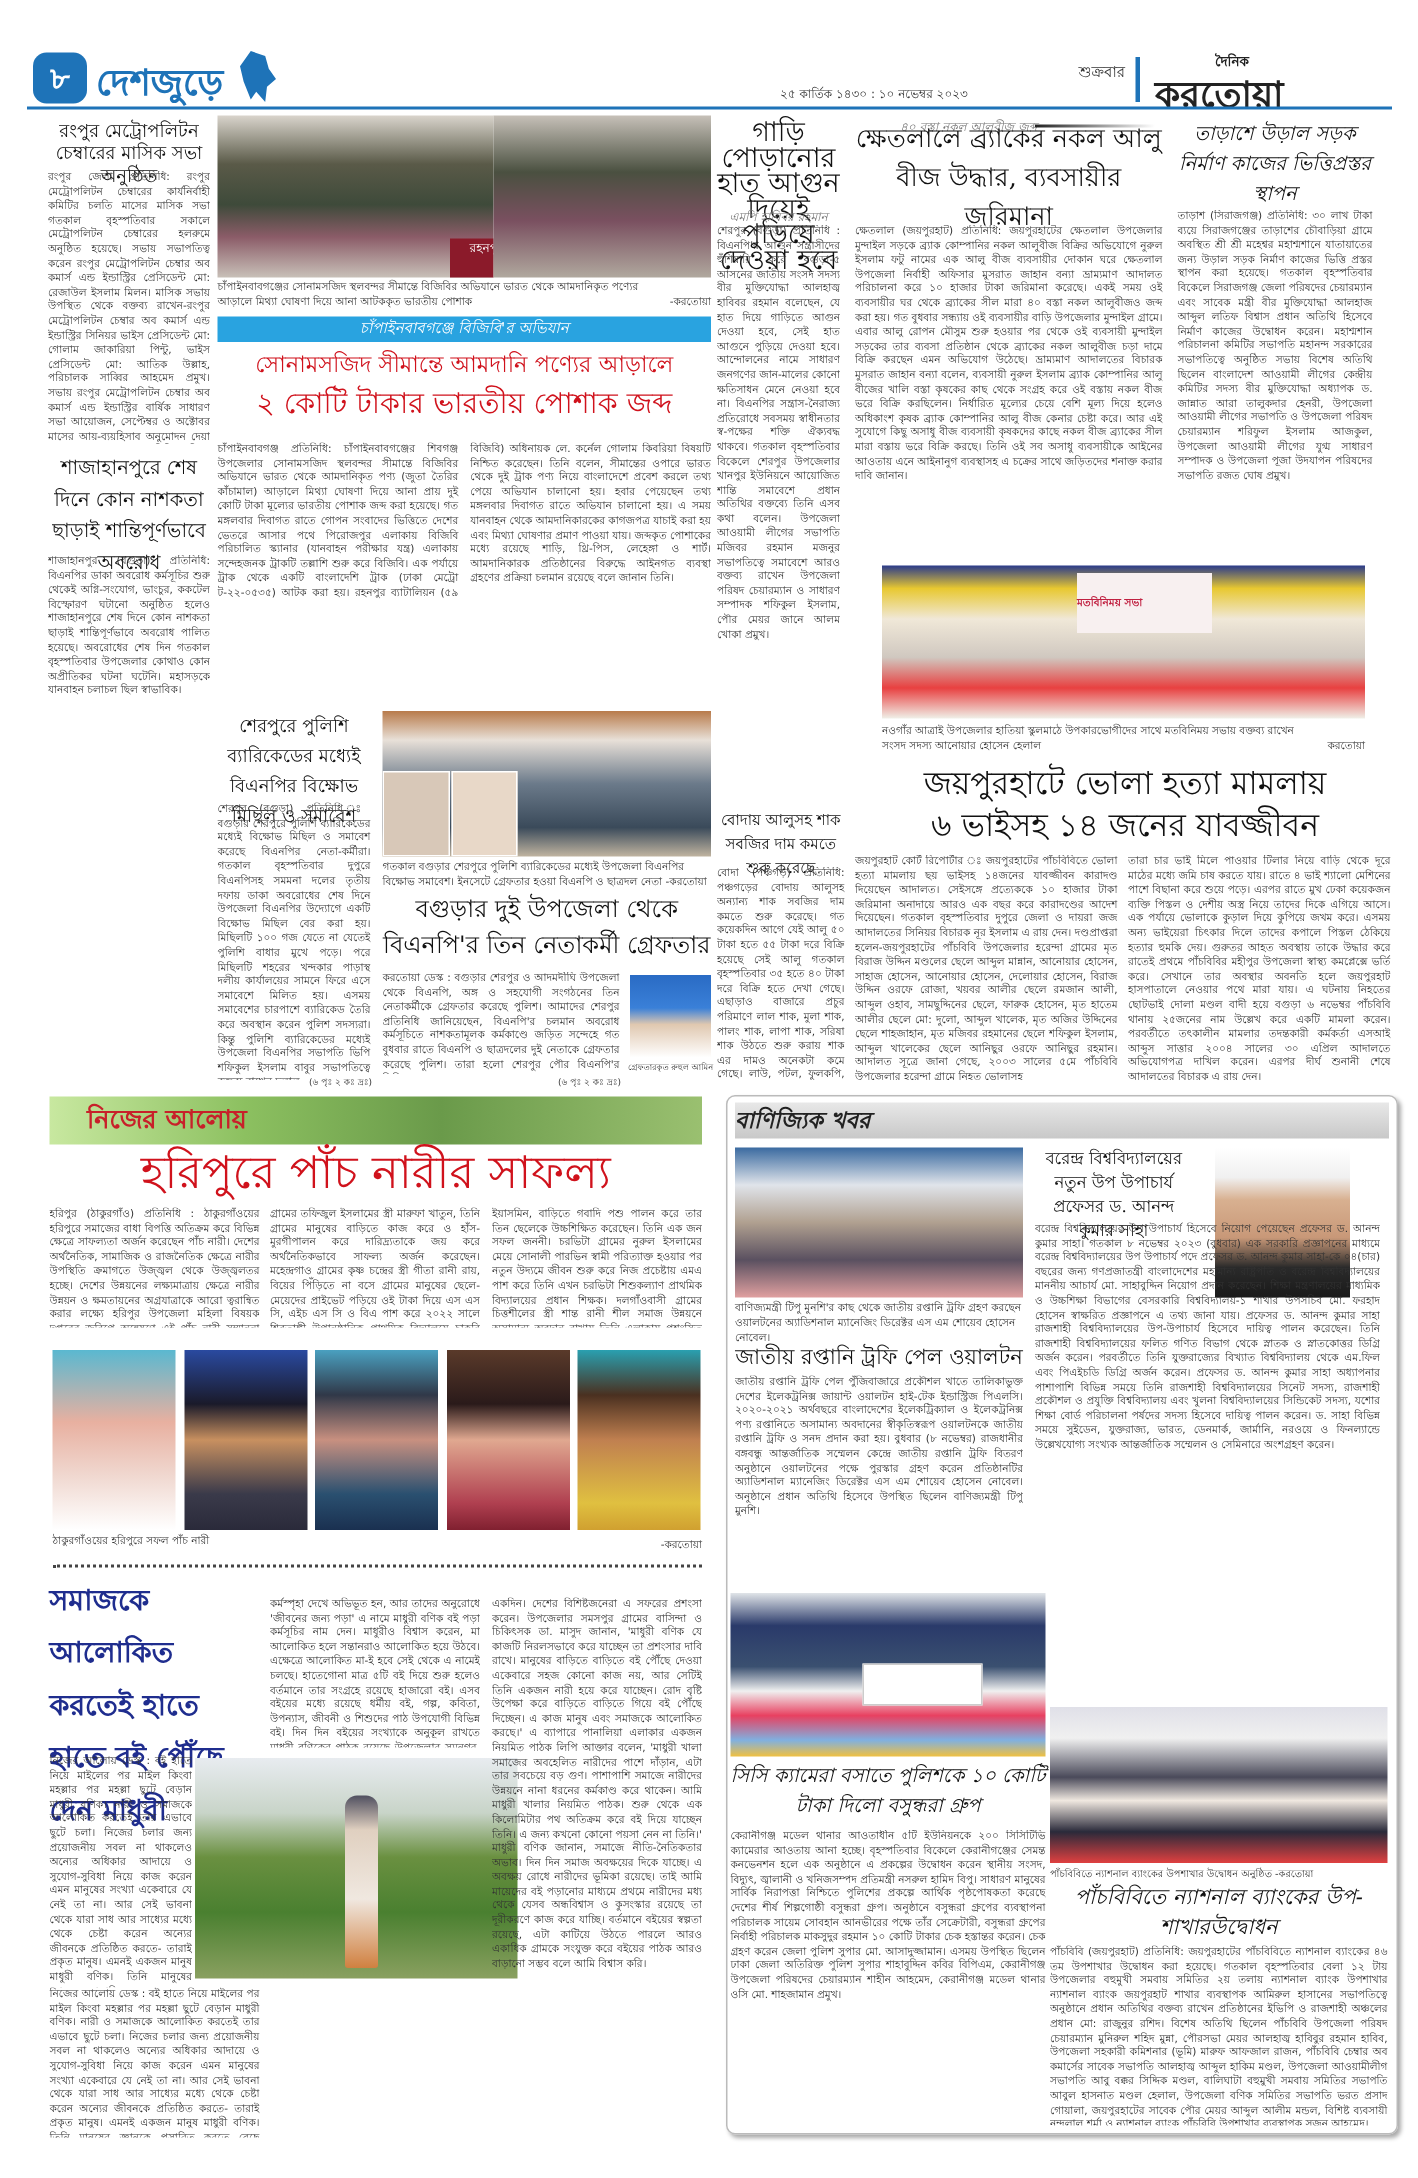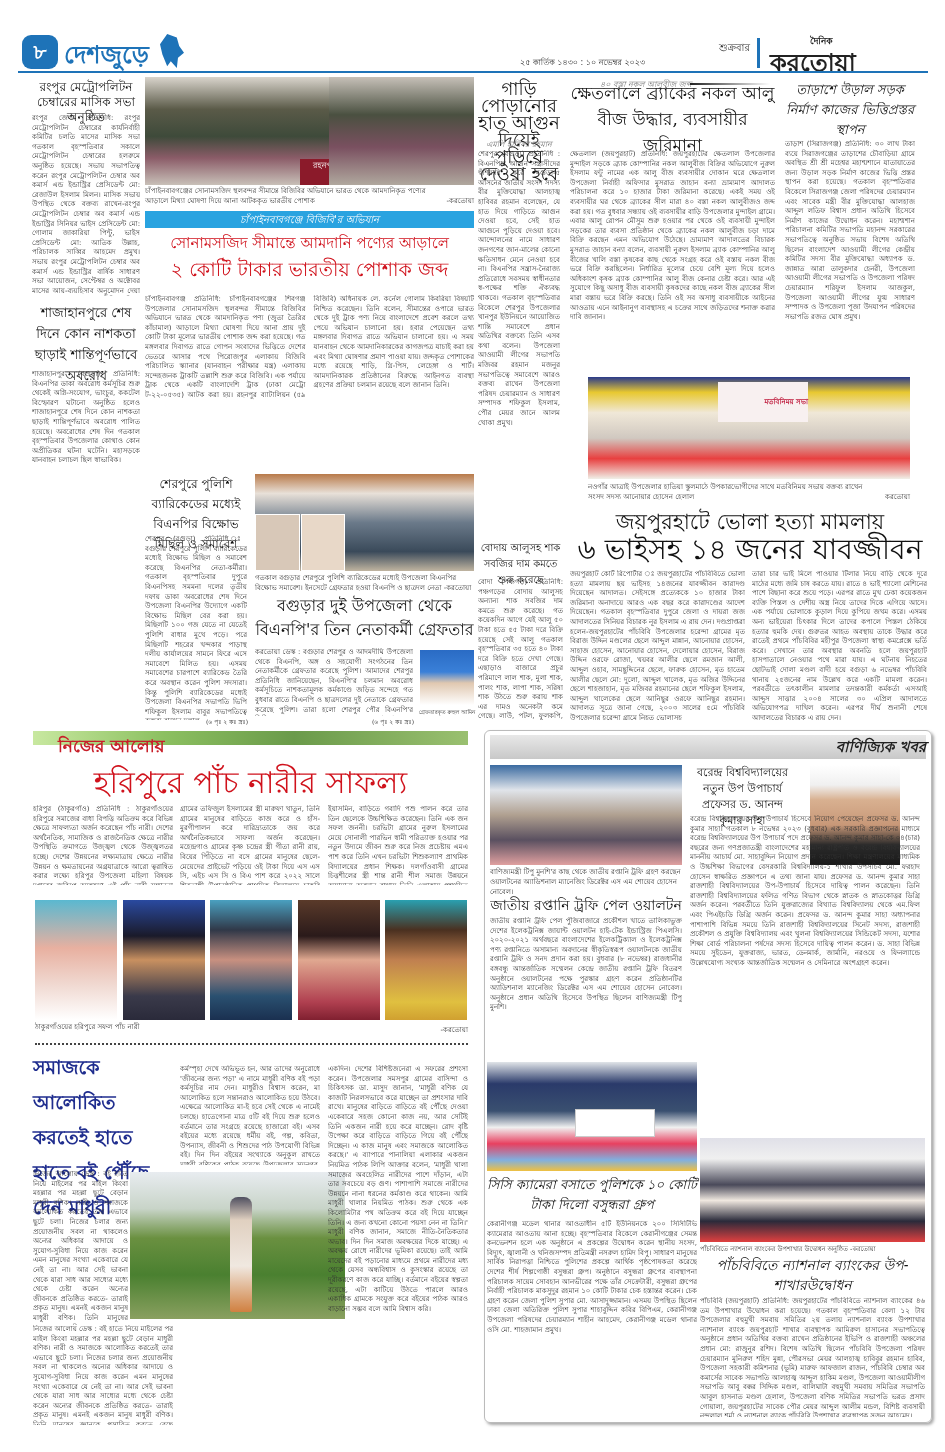--- a/index.html
+++ b/index.html
@@ -74,34 +74,34 @@
 
 <div class="abs" style="left:600px;top:78px;width:140px;font-size:8px;color:#777;font-style:italic">৪০ বস্তা নকল আলুবীজ জব্দ</div>
 <div class="abs" style="left:690px;top:83px;width:80px;height:2px;background:linear-gradient(90deg,#222,#fff)"></div>
 <div class="abs hl" style="left:570px;top:80px;width:205px;font-size:17px;line-height:26px">ক্ষেতলালে ব্র্যাকের নকল আলু বীজ উদ্ধার, ব্যবসায়ীর জরিমানা</div>
 <div class="abs txt" style="left:570px;top:150px;width:205px;height:222px">ক্ষেতলাল (জয়পুরহাট) প্রতিনিধি: জয়পুরহাটের ক্ষেতলাল উপজেলার মুন্দাইল সড়কে ব্র্যাক কোম্পানির নকল আলুবীজ বিক্রির অভিযোগে নুরুল ইসলাম ফটু নামের এক আলু বীজ ব্যবসায়ীর দোকান ঘরে ক্ষেতলাল উপজেলা নির্বাহী অফিসার মুসরাত জাহান বন্যা ভ্রাম্যমাণ আদালত পরিচালনা করে ১০ হাজার টাকা জরিমানা করেছে। একই সময় ওই ব্যবসায়ীর ঘর থেকে ব্র্যাকের সীল মারা ৪০ বস্তা নকল আলুবীজও জব্দ করা হয়। গত বুধবার সন্ধ্যায় ওই ব্যবসায়ীর বাড়ি উপজেলার মুন্দাইল গ্রামে। এবার আলু রোপন মৌসুম শুরু হওয়ার পর থেকে ওই ব্যবসায়ী মুন্দাইল সড়কের তার ব্যবসা প্রতিষ্ঠান থেকে ব্র্যাকের নকল আলুবীজ চড়া দামে বিক্রি করছেন এমন অভিযোগ উঠেছে। ভ্রাম্যমাণ আদালতের বিচারক মুসরাত জাহান বন্যা বলেন, ব্যবসায়ী নুরুল ইসলাম ব্র্যাক কোম্পানির আলু বীজের খালি বস্তা কৃষকের কাছ থেকে সংগ্রহ করে ওই বস্তায় নকল বীজ ভরে বিক্রি করছিলেন। নির্ধারিত মূল্যের চেয়ে বেশি মূল্য দিয়ে হলেও অধিকাংশ কৃষক ব্র্যাক কোম্পানির আলু বীজ কেনার চেষ্টা করে। আর এই সুযোগে কিছু অসাধু বীজ ব্যবসায়ী কৃষকদের কাছে নকল বীজ ব্র্যাকের সীল মারা বস্তায় ভরে বিক্রি করছে। তিনি ওই সব অসাধু ব্যবসায়ীকে আইনের আওতায় এনে আইনানুগ ব্যবস্থাসহ এ চক্রের সাথে জড়িতদের শনাক্ত করার দাবি জানান।</div>
 
 <div class="abs hl" style="left:785px;top:80px;width:130px;font-size:13px;line-height:20px;font-style:italic">তাড়াশে উড়াল সড়ক নির্মাণ কাজের ভিত্তিপ্রস্তর স্থাপন</div>
 <div class="abs txt" style="left:785px;top:140px;width:130px;height:232px">তাড়াশ (সিরাজগঞ্জ) প্রতিনিধি: ৩০ লাখ টাকা ব্যয়ে সিরাজগঞ্জের তাড়াশের চৌবাড়িয়া গ্রামে অবস্থিত শ্রী শ্রী মহেশ্বর মহাশ্মশানে যাতায়াতের জন্য উড়াল সড়ক নির্মাণ কাজের ভিত্তি প্রস্তর স্থাপন করা হয়েছে। গতকাল বৃহস্পতিবার বিকেলে সিরাজগঞ্জ জেলা পরিষদের চেয়ারম্যান এবং সাবেক মন্ত্রী বীর মুক্তিযোদ্ধা আলহাজ আব্দুল লতিফ বিশ্বাস প্রধান অতিথি হিসেবে নির্মাণ কাজের উদ্বোধন করেন। মহাশ্মশান পরিচালনা কমিটির সভাপতি মহানন্দ সরকারের সভাপতিত্বে অনুষ্ঠিত সভায় বিশেষ অতিথি ছিলেন বাংলাদেশ আওয়ামী লীগের কেন্দ্রীয় কমিটির সদস্য বীর মুক্তিযোদ্ধা অধ্যাপক ড. জান্নাত আরা তালুকদার হেনরী, উপজেলা আওয়ামী লীগের সভাপতি ও উপজেলা পরিষদ চেয়ারম্যান শরিফুল ইসলাম আজকুল, উপজেলা আওয়ামী লীগের যুগ্ম সাধারণ সম্পাদক ও উপজেলা পূজা উদযাপন পরিষদের সভাপতি রজত ঘোষ প্রমুখ।</div>
 
 <div class="abs photo" style="left:588px;top:377px;width:322px;height:102px;background:linear-gradient(180deg,#2a3a8a 0,#e8c830 15%,#f0e8d8 35%,#d0c8c0 60%,#e84040 80%,#f0f0e8 100%)">
-  <div style="position:absolute;left:130px;top:5px;width:90px;height:40px;background:#f8f0f0;color:#c02040;font-size:7px;text-align:right;line-height:40px;font-weight:bold">মতবিনিময় সভা</div>
+  <div style="position:absolute;left:130px;top:5px;width:90px;height:40px;background:#f8f0f0;color:#c02040;font-size:7px;text-align:left;line-height:40px;font-weight:bold">মতবিনিময় সভা</div>
 </div>
 <div class="abs cap" style="left:588px;top:482px;width:285px">নওগাঁর আত্রাই উপজেলার হাতিয়া স্কুলমাঠে উপকারভোগীদের সাথে মতবিনিময় সভায় বক্তব্য রাখেন সংসদ সদস্য আনোয়ার হোসেন হেলাল</div>
 <div class="abs cap" style="left:870px;top:492px;width:40px;text-align:right">করতোয়া</div>
 
 <div class="abs hl" style="left:570px;top:508px;width:360px;font-size:21px;line-height:28px">জয়পুরহাটে ভোলা হত্যা মামলায়</div>
-<div class="abs hl" style="left:570px;top:536px;width:360px;font-size:28px;line-height:28px">৬ ভাইসহ ১৪ জনের যাবজ্জীবন</div>
+<div class="abs hl" style="left:570px;top:536px;width:360px;font-size:21px;line-height:28px">৬ ভাইসহ ১৪ জনের যাবজ্জীবন</div>
 <div class="abs txt" style="left:570px;top:570px;width:175px;height:150px">জয়পুরহাট কোর্ট রিপোর্টার ঃ জয়পুরহাটের পাঁচবিবিতে ভোলা হত্যা মামলায় ছয় ভাইসহ ১৪জনের যাবজ্জীবন কারাদণ্ড দিয়েছেন আদালত। সেইসঙ্গে প্রত্যেককে ১০ হাজার টাকা জরিমানা অনাদায়ে আরও এক বছর করে কারাদণ্ডের আদেশ দিয়েছেন। গতকাল বৃহস্পতিবার দুপুরে জেলা ও দায়রা জজ আদালতের সিনিয়র বিচারক নূর ইসলাম এ রায় দেন। দণ্ডপ্রাপ্তরা হলেন-জয়পুরহাটের পাঁচবিবি উপজেলার হরেন্দা গ্রামের মৃত বিরাজ উদ্দিন মণ্ডলের ছেলে আব্দুল মান্নান, আনোয়ার হোসেন, সাহাজ হোসেন, আনোয়ার হোসেন, দেলোয়ার হোসেন, বিরাজ উদ্দিন ওরফে রোজা, খয়বর আলীর ছেলে রমজান আলী, আব্দুল ওহাব, সামছুদ্দিনের ছেলে, ফারুক হোসেন, মৃত হাতেম আলীর ছেলে মো: দুলো, আব্দুল খালেক, মৃত অজির উদ্দিনের ছেলে শাহজাহান, মৃত মজিবর রহমানের ছেলে শফিকুল ইসলাম, আব্দুল খালেকের ছেলে আনিছুর ওরফে আনিছুর রহমান। আদালত সূত্রে জানা গেছে, ২০০৩ সালের ৫মে পাঁচবিবি উপজেলার হরেন্দা গ্রামে নিহত ভোলাসহ</div>
 <div class="abs txt" style="left:752px;top:570px;width:175px;height:150px">তারা চার ভাই মিলে পাওয়ার টিলার নিয়ে বাড়ি থেকে দূরে মাঠের মধ্যে জমি চাষ করতে যায়। রাতে ৪ ভাই শ্যালো মেশিনের পাশে বিছানা করে শুয়ে পড়ে। এরপর রাতে মুখ ঢেকা কয়েকজন ব্যক্তি পিস্তল ও দেশীয় অস্ত্র নিয়ে তাদের দিকে এগিয়ে আসে। এক পর্যায়ে ভোলাকে কুড়াল দিয়ে কুপিয়ে জখম করে। এসময় অন্য ভাইয়েরা চিৎকার দিলে তাদের কপালে পিস্তল ঠেকিয়ে হত্যার হুমকি দেয়। গুরুতর আহত অবস্থায় তাকে উদ্ধার করে রাতেই প্রথমে পাঁচবিবির মহীপুর উপজেলা স্বাস্থ্য কমপ্লেক্সে ভর্তি করে। সেখানে তার অবস্থার অবনতি হলে জয়পুরহাট হাসপাতালে নেওয়ার পথে মারা যায়। এ ঘটনায় নিহতের ছোটভাই দোলা মণ্ডল বাদী হয়ে বগুড়া ৬ নভেম্বর পাঁচবিবি থানায় ২৫জনের নাম উল্লেখ করে একটি মামলা করেন। পরবর্তীতে তৎকালীন মামলার তদন্তকারী কর্মকর্তা এসআই আব্দুস সাত্তার ২০০৪ সালের ৩০ এপ্রিল আদালতে অভিযোগপত্র দাখিল করেন। এরপর দীর্ঘ শুনানী শেষে আদালতের বিচারক এ রায় দেন।</div>
 
 <div class="abs hl" style="left:478px;top:540px;width:85px;font-size:10px;line-height:16px">বোদায় আলুসহ শাক সবজির দাম কমতে শুরু করেছে</div>
 <div class="abs txt" style="left:478px;top:578px;width:85px;height:142px">বোদা (পঞ্চগড়) প্রতিনিধি: পঞ্চগড়ের বোদায় আলুসহ অন্যান্য শাক সবজির দাম কমতে শুরু করেছে। গত কয়েকদিন আগে যেই আলু ৫০ টাকা হতে ৫৫ টাকা দরে বিক্রি হয়েছে সেই আলু গতকাল বৃহস্পতিবার ৩৫ হতে ৪০ টাকা দরে বিক্রি হতে দেখা গেছে। এছাড়াও বাজারে প্রচুর পরিমাণে লাল শাক, মুলা শাক, পালং শাক, লাপা শাক, সরিষা শাক উঠতে শুরু করায় শাক এর দামও অনেকটা কমে গেছে। লাউ, পটল, ফুলকপি, ঝিঙ্গা, করলার দাম নিম্নেও স্বস্তি দেখা গেছে ক্রেতাদের মাঝে। তবে বাজারে পিয়াজ, রসুন ও আদার দাম রয়েছে অপরিবর্তিত।</div>
 
-<div class="abs" style="left:33px;top:731px;width:435px;height:14px;background:linear-gradient(90deg,#c8e8a0 0,#8cc060 30%,#6a9a4a 60%,#9ac070 100%)">
+<div class="abs" style="left:33px;top:731px;width:435px;height:32px;background:linear-gradient(90deg,#c8e8a0 0,#8cc060 30%,#6a9a4a 60%,#9ac070 100%)">
   <div style="position:absolute;left:25px;top:2px;font-size:17px;color:#c8202a;font-family:'DejaVu Serif',serif;font-weight:bold">নিজের আলোয়</div>
 </div>
 <div class="abs hl red" style="left:33px;top:763px;width:435px;font-size:30px;line-height:40px">হরিপুরে পাঁচ নারীর সাফল্য</div>
 <div class="abs txt" style="left:33px;top:805px;width:140px;height:80px">হরিপুর (ঠাকুরগাঁও) প্রতিনিধি : ঠাকুরগাঁওয়ের হরিপুরে সমাজের বাধা বিপত্তি অতিক্রম করে বিভিন্ন ক্ষেত্রে সাফল্যতা অর্জন করেছেন পাঁচ নারী। দেশের অর্থনৈতিক, সামাজিক ও রাজনৈতিক ক্ষেত্রে নারীর উপস্থিতি ক্রমাগতে উজ্জ্বল থেকে উজ্জ্বলতর হচ্ছে। দেশের উন্নয়নের লক্ষ্যমাত্রায় ক্ষেত্রে নারীর উন্নয়ন ও ক্ষমতায়নের অগ্রযাত্রাকে আরো ত্বরান্বিত করার লক্ষ্যে হরিপুর উপজেলা মহিলা বিষয়ক দপ্তরের জরিপে অন্বেষণে এই পাঁচ নারী সম্মাননা ক্রেষ্ট ও সনদ পেয়েছেন। এরা হলো হরিপুর উপজেলার রহমতপুর</div>
 <div class="abs txt" style="left:180px;top:805px;width:140px;height:80px">গ্রামের তফিজুল ইসলামের স্ত্রী মারুফা খাতুন, তিনি গ্রামের মানুষের বাড়িতে কাজ করে ও হাঁস-মুরগীপালন করে দারিদ্র্যতাকে জয় করে অর্থনৈতিকভাবে সাফল্য অর্জন করেছেন। মহেন্দ্রগাও গ্রামের কৃষ্ণ চন্দ্রের স্ত্রী গীতা রানী রায়, বিয়ের পিঁড়িতে না বসে গ্রামের মানুষের ছেলে-মেয়েদের প্রাইভেট পড়িয়ে ওই টাকা দিয়ে এস এস সি, এইচ এস সি ও বিএ পাশ করে ২০২২ সালে শিবতাঙ্গী উপানুষ্ঠানিক প্রাথমিক বিদ্যালয়ে চাকরি পেয়ে তিনি শিক্ষা ও চাকরী ক্ষেত্রে সাফল্য অর্জন করেছেন। চাকলা গোপালপুর গ্রামের জসিম উদ্দিনের স্ত্রী নিলুফা</div>
 <div class="abs txt" style="left:328px;top:805px;width:140px;height:80px">ইয়াসমিন, বাড়িতে গবাদি পশু পালন করে তার তিন ছেলেকে উচ্চশিক্ষিত করেছেন। তিনি এক জন সফল জননী। চরভিটা গ্রামের নুরুল ইসলামের মেয়ে সোনালী পারভিন স্বামী পরিত্যাক্ত হওয়ার পর নতুন উদ্যমে জীবন শুরু করে নিজ প্রচেষ্টায় এমএ পাশ করে তিনি এখন চরভিটা শিশুকল্যাণ প্রাথমিক বিদ্যালয়ের প্রধান শিক্ষক। দলগাঁওবাসী গ্রামের চিত্তশীলের স্ত্রী শান্ত রানী শীল সমাজ উন্নয়নে অসামান্য অবদান রাখায় তিনি এলাকায় প্রশংসিত হয়েছেন। তাদের এই সাফল্য গ্রামের পিছিয়ে পরা নারীদেরকে উৎসাহ যুগিয়েছেন।</div>
 
 <div class="abs photo" style="left:35px;top:900px;width:82px;height:120px;background:linear-gradient(180deg,#5ab8d0 0,#e8b0a0 40%,#f0d8d0 70%,#fff 100%)"></div>
 <div class="abs photo" style="left:123px;top:900px;width:82px;height:120px;background:linear-gradient(180deg,#2a4aa0 0,#1a1a2a 30%,#c89060 50%,#3a3a4a 80%,#2a2a3a 100%)"></div>
 <div class="abs photo" style="left:210px;top:900px;width:82px;height:120px;background:linear-gradient(180deg,#4aa0c0 0,#303848 25%,#c89080 50%,#2a5070 80%,#1a3050 100%)"></div>
@@ -114,21 +114,21 @@
 <div class="abs hl blue" style="left:33px;top:1050px;width:140px;font-size:19px;line-height:35px;text-align:left;font-weight:bold">সমাজকে আলোকিত করতেই হাতে হাতে বই পৌঁছে দেন মাধুরী</div>
 <div class="abs txt" style="left:33px;top:1170px;width:95px;height:155px">নিজের আলোয় ডেস্ক : বই হাতে নিয়ে মাইলের পর মাইল কিংবা মহল্লার পর মহল্লা ছুটে বেড়ান মাধুরী বণিক। নারী ও সমাজকে আলোকিত করতেই তার এভাবে ছুটে চলা। নিজের চলার জন্য প্রয়োজনীয় সবল না থাকলেও অন্যের অধিকার আদায়ে ও সুযোগ-সুবিধা নিয়ে কাজ করেন এমন মানুষের সংখ্যা একেবারে যে নেই তা না। আর সেই ভাবনা থেকে যারা সাধ আর সাধ্যের মধ্যে থেকে চেষ্টা করেন অন্যের জীবনকে প্রতিষ্ঠিত করতে- তারাই প্রকৃত মানুষ। এমনই একজন মানুষ মাধুরী বণিক। তিনি মানুষের জ্ঞানকে প্রসারিত করতে বেছে নিয়েছেন বই। বই হোক প্রকৃত বন্ধু, বই জ্ঞানের আলো-এ মূল মন্ত্র বুকে ধারণ করে বাড়ি বাড়ি বই পৌঁছে দেন বই। ঢাকা জেলার নবাবগঞ্জ উপজেলার পানালিয়া গ্রামে। ব্যক্তি উদ্যোগে মানুষের বাড়িতে বাড়িতে বই পৌঁছে দেওয়ার কাজই যেন হয়েছে এ নারীর জীবনের ব্রত। পড়ুয়ারা মনে করেন মাধুরী বণিকের মতো মানুষ থাকলে সমাজ থেকে গোঁড়ামি আর কুসংস্কার দূর করা সম্ভব। ১৮ বছর আগে ২০০২ সালে 'জীবনের জন্য বই পড়া' এ ভাবনা থেকে মাত্র ৫টি বই নিয়ে মাধুরী বণিক ব্যক্তি উদ্যোগে একটি পাঠাগারের সূচনা করেছিলেন। তখন তিনি বাড়ি বাড়ি গিয়ে নারীদের উদ্বুদ্ধ করতে আদের হাতে হাতে তুলে দিতেন বই। নারীরা তার</div>
 <div class="abs photo" style="left:130px;top:1172px;width:215px;height:147px;background:linear-gradient(180deg,#e8ecf0 0,#c8d4c8 25%,#6a9040 45%,#4a8030 70%,#8aa060 100%)">
   <div style="position:absolute;left:100px;top:25px;width:22px;height:115px;background:linear-gradient(180deg,#505060 0,#e0d0c0 20%,#f0e8e0 60%,#d08040 100%);border-radius:8px 8px 2px 2px"></div>
 </div>
 <div class="abs txt" style="left:33px;top:1325px;width:140px;height:100px">নিজের আলোয় ডেস্ক : বই হাতে নিয়ে মাইলের পর মাইল কিংবা মহল্লার পর মহল্লা ছুটে বেড়ান মাধুরী বণিক। নারী ও সমাজকে আলোকিত করতেই তার এভাবে ছুটে চলা। নিজের চলার জন্য প্রয়োজনীয় সবল না থাকলেও অন্যের অধিকার আদায়ে ও সুযোগ-সুবিধা নিয়ে কাজ করেন এমন মানুষের সংখ্যা একেবারে যে নেই তা না। আর সেই ভাবনা থেকে যারা সাধ আর সাধ্যের মধ্যে থেকে চেষ্টা করেন অন্যের জীবনকে প্রতিষ্ঠিত করতে- তারাই প্রকৃত মানুষ। এমনই একজন মানুষ মাধুরী বণিক। তিনি মানুষের জ্ঞানকে প্রসারিত করতে বেছে নিয়েছেন বই। বই হোক প্রকৃত বন্ধু, বই জ্ঞানের আলো-এ মূল মন্ত্র বুকে ধারণ করে বাড়ি বাড়ি বই পৌঁছে দেন বই। ঢাকা জেলার নবাবগঞ্জ উপজেলার পানালিয়া গ্রামে। ব্যক্তি উদ্যোগে মানুষের বাড়িতে বাড়িতে বই পৌঁছে দেওয়ার কাজই যেন হয়েছে এ নারীর জীবনের ব্রত। পড়ুয়ারা মনে করেন মাধুরী বণিকের মতো মানুষ থাকলে সমাজ থেকে গোঁড়ামি আর কুসংস্কার দূর করা সম্ভব। ১৮ বছর আগে ২০০২ সালে 'জীবনের জন্য বই পড়া' এ ভাবনা থেকে মাত্র ৫টি বই নিয়ে মাধুরী বণিক ব্যক্তি উদ্যোগে একটি পাঠাগারের সূচনা করেছিলেন। তখন তিনি বাড়ি বাড়ি গিয়ে নারীদের উদ্বুদ্ধ করতে আদের হাতে হাতে তুলে দিতেন বই। নারীরা তার</div>
 <div class="abs txt" style="left:180px;top:1065px;width:140px;height:100px">কর্মস্পৃহা দেখে অভিভূত হন, আর তাদের অনুরোধে 'জীবনের জন্য পড়া' এ নামে মাধুরী বণিক বই পড়া কর্মসূচির নাম দেন। মাধুরীও বিশ্বাস করেন, মা আলোকিত হলে সন্তানরাও আলোকিত হয়ে উঠবে। এক্ষেত্রে আলোকিত মা-ই হবে সেই থেকে এ নামেই চলছে। হাতেগোনা মাত্র ৫টি বই দিয়ে শুরু হলেও বর্তমানে তার সংগ্রহে রয়েছে হাজারো বই। এসব বইয়ের মধ্যে রয়েছে ধর্মীয় বই, গল্প, কবিতা, উপন্যাস, জীবনী ও শিশুদের পাঠ উপযোগী বিভিন্ন বই। দিন দিন বইয়ের সংখ্যাকে অনুকূল রাখতে মাধুরী বণিকের পাঠক রয়েছে উপজেলার সমনগর, পানালিয়া, কাশেমপুর, নবাবগঞ্জ ও মুলজ্ঞ এলাকায়। সপ্তাহে তিন দিন তিনি পাঠকের বাড়িতে বাড়িতে গিয়ে বই নিয়ে আসেন এবং আগের দেওয়া বই ফেরত নিয়ে আসেন। আর এ জন্য কোনো কি গুনতে হয় না পাঠককে। ব্যক্তিগত জীবনে মাধুরী বণিক অবিবাহিত একজন নারী। অন্যের অধিকার নিয়ে কাজ করতে গিয়ে করা হয়নি ঘর-সংসার। জীর্ণশীর্ণ শরীরে বই হাতে ছুটে চলেন এপাড়া থেকে ওপাড়া। নিজের জীবনকে জলাঞ্জলি দিয়ে মানুষের কল্যাণের জন্য কাজ করে যাচ্ছেন নিরন্তর। তিনি স্বপ্ন দেখেন, তার পাঠাগারটি একটি জাতীয় পাঠাগারে পরিণত হবে</div>
 <div class="abs txt" style="left:328px;top:1065px;width:140px;height:355px">একদিন। দেশের বিশিষ্টজনেরা এ সফরের প্রশংসা করেন। উপজেলার সমসপুর গ্রামের বাসিন্দা ও চিকিৎসক ডা. মাসুদ জানান, 'মাধুরী বণিক যে কাজটি নিরলসভাবে করে যাচ্ছেন তা প্রশংসার দাবি রাখে। মানুষের বাড়িতে বাড়িতে বই পৌঁছে দেওয়া একেবারে সহজ কোনো কাজ নয়, আর সেটিই তিনি একজন নারী হয়ে করে যাচ্ছেন। রোদ বৃষ্টি উপেক্ষা করে বাড়িতে বাড়িতে গিয়ে বই পৌঁছে দিচ্ছেন। এ কাজ মানুষ এবং সমাজকে আলোকিত করছে।' এ ব্যাপারে পানালিয়া এলাকার একজন নিয়মিত পাঠক লিপি আক্তার বলেন, 'মাধুরী খালা সমাজের অবহেলিত নারীদের পাশে দাঁড়ান, এটা তার সবচেয়ে বড় গুণ। পাশাপাশি সমাজে নারীদের উন্নয়নে নানা ধরনের কর্মকাণ্ড করে থাকেন। আমি মাধুরী খালার নিয়মিত পাঠক। শুরু থেকে এক কিলোমিটার পথ অতিক্রম করে বই দিয়ে যাচ্ছেন তিনি। এ জন্য কখনো কোনো পয়সা নেন না তিনি।' মাধুরী বণিক জানান, সমাজে নীতি-নৈতিকতার অভাব। দিন দিন সমাজ অবক্ষয়ের দিকে যাচ্ছে। এ অবক্ষয় রোধে নারীদের ভূমিকা রয়েছে। তাই আমি মায়েদের বই পড়ানোর মাধ্যমে প্রথমে নারীদের মধ্য থেকে যেসব অন্ধবিশ্বাস ও কুসংস্কার রয়েছে তা দূরীকরণে কাজ করে যাচ্ছি। বর্তমানে বইয়ের স্বল্পতা রয়েছে, এটা কাটিয়ে উঠতে পারলে আরও একাধিক গ্রামকে সংযুক্ত করে বইয়ের পাঠক আরও বাড়ানো সম্ভব বলে আমি বিশ্বাস করি।</div>
 
 <div class="abs box" style="left:484px;top:730px;width:448px;height:693px"></div>
-<div class="abs" style="left:490px;top:735px;width:436px;height:24px;background:linear-gradient(180deg,#e8e8e8,#c8c8c8);text-align:right;font-size:15px;line-height:24px;font-style:italic;font-weight:bold;color:#222;font-family:'DejaVu Serif',serif">বাণিজ্যিক খবর</div>
+<div class="abs" style="left:490px;top:735px;width:436px;height:24px;background:linear-gradient(180deg,#e8e8e8,#c8c8c8);text-align:left;font-size:15px;line-height:24px;font-style:italic;font-weight:bold;color:#222;font-family:'DejaVu Serif',serif">বাণিজ্যিক খবর</div>
 
 <div class="abs photo" style="left:490px;top:765px;width:192px;height:100px;background:linear-gradient(180deg,#3a6aa0 0,#e0e4ea 25%,#b0a090 50%,#5a5060 75%,#e0a0a0 100%)"></div>
 <div class="abs cap" style="left:490px;top:867px;width:192px;">বাণিজ্যমন্ত্রী টিপু মুনশি'র কাছ থেকে জাতীয় রপ্তানি ট্রফি গ্রহণ করছেন ওয়ালটনের অ্যাডিশনাল ম্যানেজিং ডিরেক্টর এস এম শোয়েব হোসেন নোবেল।</div>
 <div class="abs hl" style="left:490px;top:897px;width:192px;font-size:14px">জাতীয় রপ্তানি ট্রফি পেল ওয়ালটন</div>
 <div class="abs txt" style="left:490px;top:917px;width:192px;height:140px">জাতীয় রপ্তানি ট্রফি পেল পুঁজিবাজারে প্রকৌশল খাতে তালিকাভুক্ত দেশের ইলেকট্রনিক্স জায়ান্ট ওয়ালটন হাই-টেক ইন্ডাস্ট্রিজ পিএলসি। ২০২০-২০২১ অর্থবছরে বাংলাদেশের ইলেকট্রিক্যাল ও ইলেকট্রনিক্স পণ্য রপ্তানিতে অসামান্য অবদানের স্বীকৃতিস্বরূপ ওয়ালটনকে জাতীয় রপ্তানি ট্রফি ও সনদ প্রদান করা হয়। বুধবার (৮ নভেম্বর) রাজধানীর বঙ্গবন্ধু আন্তর্জাতিক সম্মেলন কেন্দ্রে জাতীয় রপ্তানি ট্রফি বিতরণ অনুষ্ঠানে ওয়ালটনের পক্ষে পুরস্কার গ্রহণ করেন প্রতিষ্ঠানটির অ্যাডিশনাল ম্যানেজিং ডিরেক্টর এস এম শোয়েব হোসেন নোবেল। অনুষ্ঠানে প্রধান অতিথি হিসেবে উপস্থিত ছিলেন বাণিজ্যমন্ত্রী টিপু মুনশি।</div>
 
 <div class="abs hl" style="left:690px;top:765px;width:105px;font-size:11px;line-height:16px">বরেন্দ্র বিশ্ববিদ্যালয়ের নতুন উপ উপাচার্য প্রফেসর ড. আনন্দ কুমার সাহা</div>
 <div class="abs photo" style="left:810px;top:765px;width:90px;height:100px;background:linear-gradient(180deg,#fff 0,#f0f0f0 20%,#d8b090 35%,#c89878 60%,#2a2a2a 80%,#1a1a1a 100%)"></div>
 <div class="abs txt" style="left:690px;top:815px;width:230px;height:240px">বরেন্দ্র বিশ্ববিদ্যালয়ের উপ উপাচার্য হিসেবে নিয়োগ পেয়েছেন প্রফেসর ড. আনন্দ কুমার সাহা। গতকাল ৮ নভেম্বর ২০২৩ (বুধবার) এক সরকারি প্রজ্ঞাপনের মাধ্যমে বরেন্দ্র বিশ্ববিদ্যালয়ের উপ উপাচার্য পদে প্রফেসর ড. আনন্দ কুমার সাহা-কে ০৪(চার) বছরের জন্য গণপ্রজাতন্ত্রী বাংলাদেশের মহামান্য রাষ্ট্রপতি ও বরেন্দ্র বিশ্ববিদ্যালয়ের মাননীয় আচার্য মো. সাহাবুদ্দিন নিয়োগ প্রদান করেছেন। শিক্ষা মন্ত্রণালয়ের মাধ্যমিক ও উচ্চশিক্ষা বিভাগের বেসরকারি বিশ্ববিদ্যালয়-১ শাখার উপসচিব মো. ফরহাদ হোসেন স্বাক্ষরিত প্রজ্ঞাপনে এ তথ্য জানা যায়। প্রফেসর ড. আনন্দ কুমার সাহা রাজশাহী বিশ্ববিদ্যালয়ের উপ-উপাচার্য হিসেবে দায়িত্ব পালন করেছেন। তিনি রাজশাহী বিশ্ববিদ্যালয়ের ফলিত গণিত বিভাগ থেকে স্নাতক ও স্নাতকোত্তর ডিগ্রি অর্জন করেন। পরবর্তীতে তিনি যুক্তরাজ্যের বিখ্যাত বিশ্ববিদ্যালয় থেকে এম.ফিল এবং পিএইচডি ডিগ্রি অর্জন করেন। প্রফেসর ড. আনন্দ কুমার সাহা অধ্যাপনার পাশাপাশি বিভিন্ন সময়ে তিনি রাজশাহী বিশ্ববিদ্যালয়ের সিনেট সদস্য, রাজশাহী প্রকৌশল ও প্রযুক্তি বিশ্ববিদ্যালয় এবং খুলনা বিশ্ববিদ্যালয়ের সিন্ডিকেট সদস্য, যশোর শিক্ষা বোর্ড পরিচালনা পর্ষদের সদস্য হিসেবে দায়িত্ব পালন করেন। ড. সাহা বিভিন্ন সময়ে সুইডেন, যুক্তরাজ্য, ভারত, ডেনমার্ক, জার্মানি, নরওয়ে ও ফিনল্যান্ডে উল্লেখযোগ্য সংখ্যক আন্তর্জাতিক সম্মেলন ও সেমিনারে অংশগ্রহণ করেন।</div>
 

